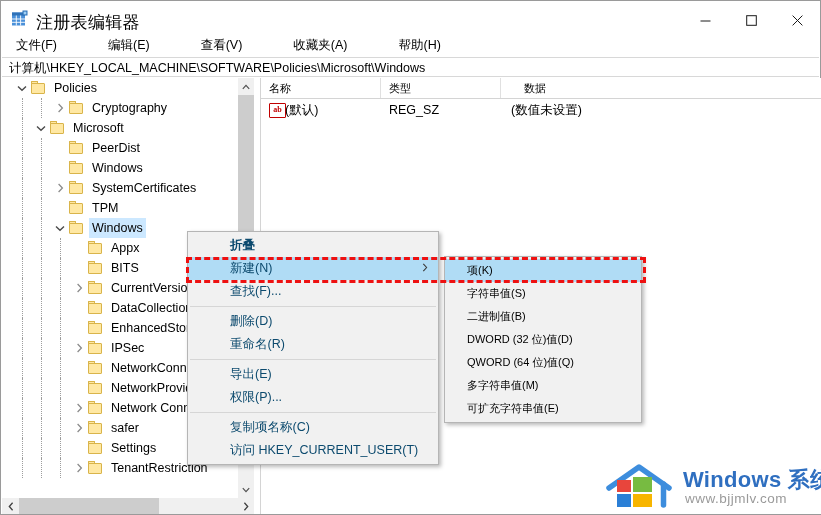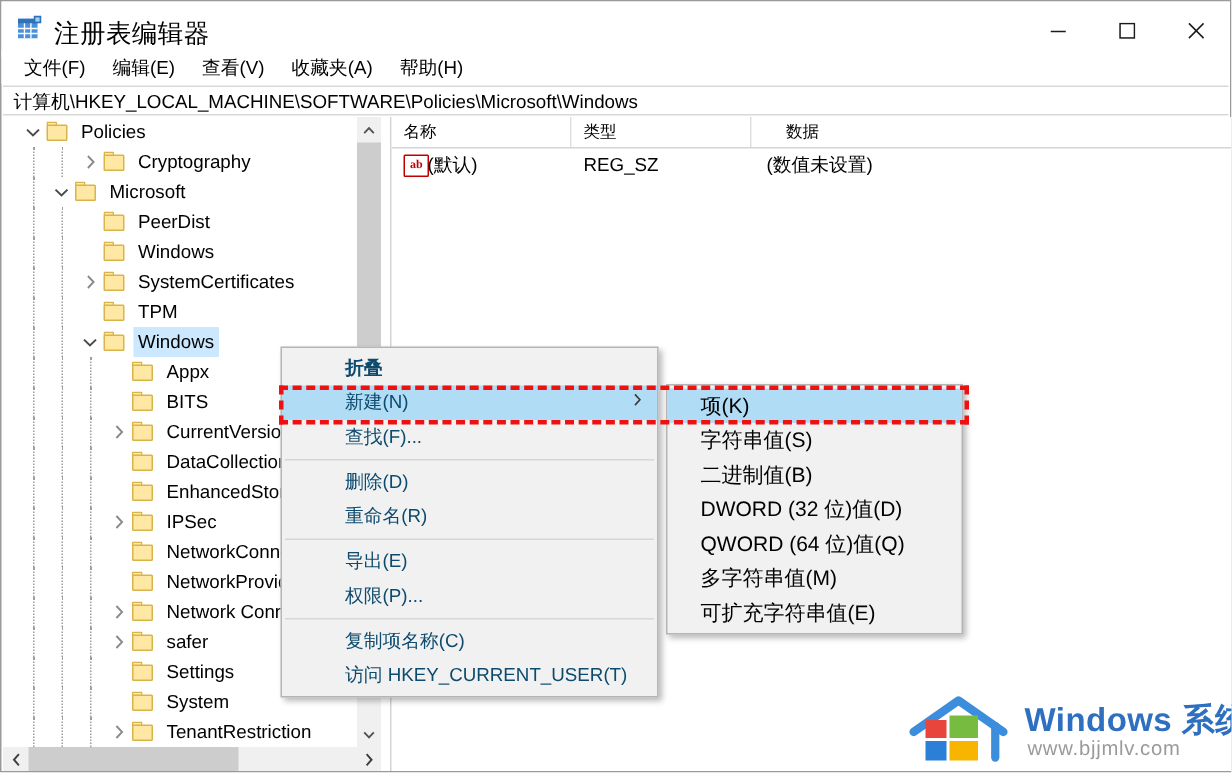--- a/index.html
+++ b/index.html
@@ -28,21 +28,21 @@
   }
   .wbtns{position:absolute;right:0;top:0;height:38px;display:flex;}
   .wbtn{
     width:46px;height:38px;display:flex;align-items:center;justify-content:center;
     font-size:13px;color:#1a1a1a;cursor:default;
   }
 
   
   .menubar{
     position:absolute;left:0;top:33px;width:819px;height:22px;
-    display:flex;align-items:flex-end;background:#fff;
+    display:flex;align-items:flex-end;background:#fff;gap:33px;
   }
   .menubar .mi{
     padding:2px 9px 2px 9px;font-size:12.5px;color:#000;white-space:nowrap;cursor:default;
   }
   .menubar .mi:first-child{margin-left:6px;}
 
   
   .addrbar{
     position:absolute;left:1px;top:56px;width:817px;height:20px;
     border-top:1px solid #d8d8d8;border-bottom:1px solid #d8d8d8;
@@ -167,21 +167,21 @@
   .csep{height:1px;margin:3px 2px 3px 2px;background:#d6d6d6;}
 
   
   .submenu{
     position:absolute;left:443px;top:255px;width:198px;
     background:#f1f1f1;border:1px solid #b5b5b5;
     box-shadow:2px 2px 4px rgba(0,0,0,.28);
     padding:2px 0 2px 0;box-sizing:border-box;
   }
   .smi{
-    height:23px;line-height:23px;padding-left:22px;font-size:14px;color:#000;
+    height:23px;line-height:23px;padding-left:22px;font-size:11px;color:#000;
     white-space:nowrap;cursor:default;
   }
   .smi.hl{background:#b0dcf5;}
 
   
   .redbox{
     position:absolute;left:185px;top:256px;width:460px;height:26px;
     border:3px dashed #ee1111;box-sizing:border-box;pointer-events:none;
   }
 
@@ -506,32 +506,20 @@
             <span class="f-tab"></span>
             <span class="f-body"></span>
           </span>
           <span class="tlabel">Settings</span>
         </div>
         <div class="trow">
           <span class="guide" style="left: 20px;"></span>
           <span class="guide" style="left: 39px;"></span>
           <span class="guide" style="left: 58px;"></span>
           <span style="flex: 0 0 69px; height: 20px;"></span>
-          <span class="twist"></span>
-          <span class="folder">
-            <span class="f-tab"></span>
-            <span class="f-body"></span>
-          </span>
-          <span class="tlabel">System</span>
-        </div>
-        <div class="trow">
-          <span class="guide" style="left: 20px;"></span>
-          <span class="guide" style="left: 39px;"></span>
-          <span class="guide" style="left: 58px;"></span>
-          <span style="flex: 0 0 69px; height: 20px;"></span>
           <span class="twist">
             <svg width="7" height="10" viewBox="0 0 7 10">
               <polyline points="1.6,1 5.4,5 1.6,9" fill="none" stroke="#8a8a8a" stroke-width="1.25"></polyline>
             </svg>
           </span>
           <span class="folder">
             <span class="f-tab"></span>
             <span class="f-body"></span>
           </span>
           <span class="tlabel">TenantRestriction</span>

